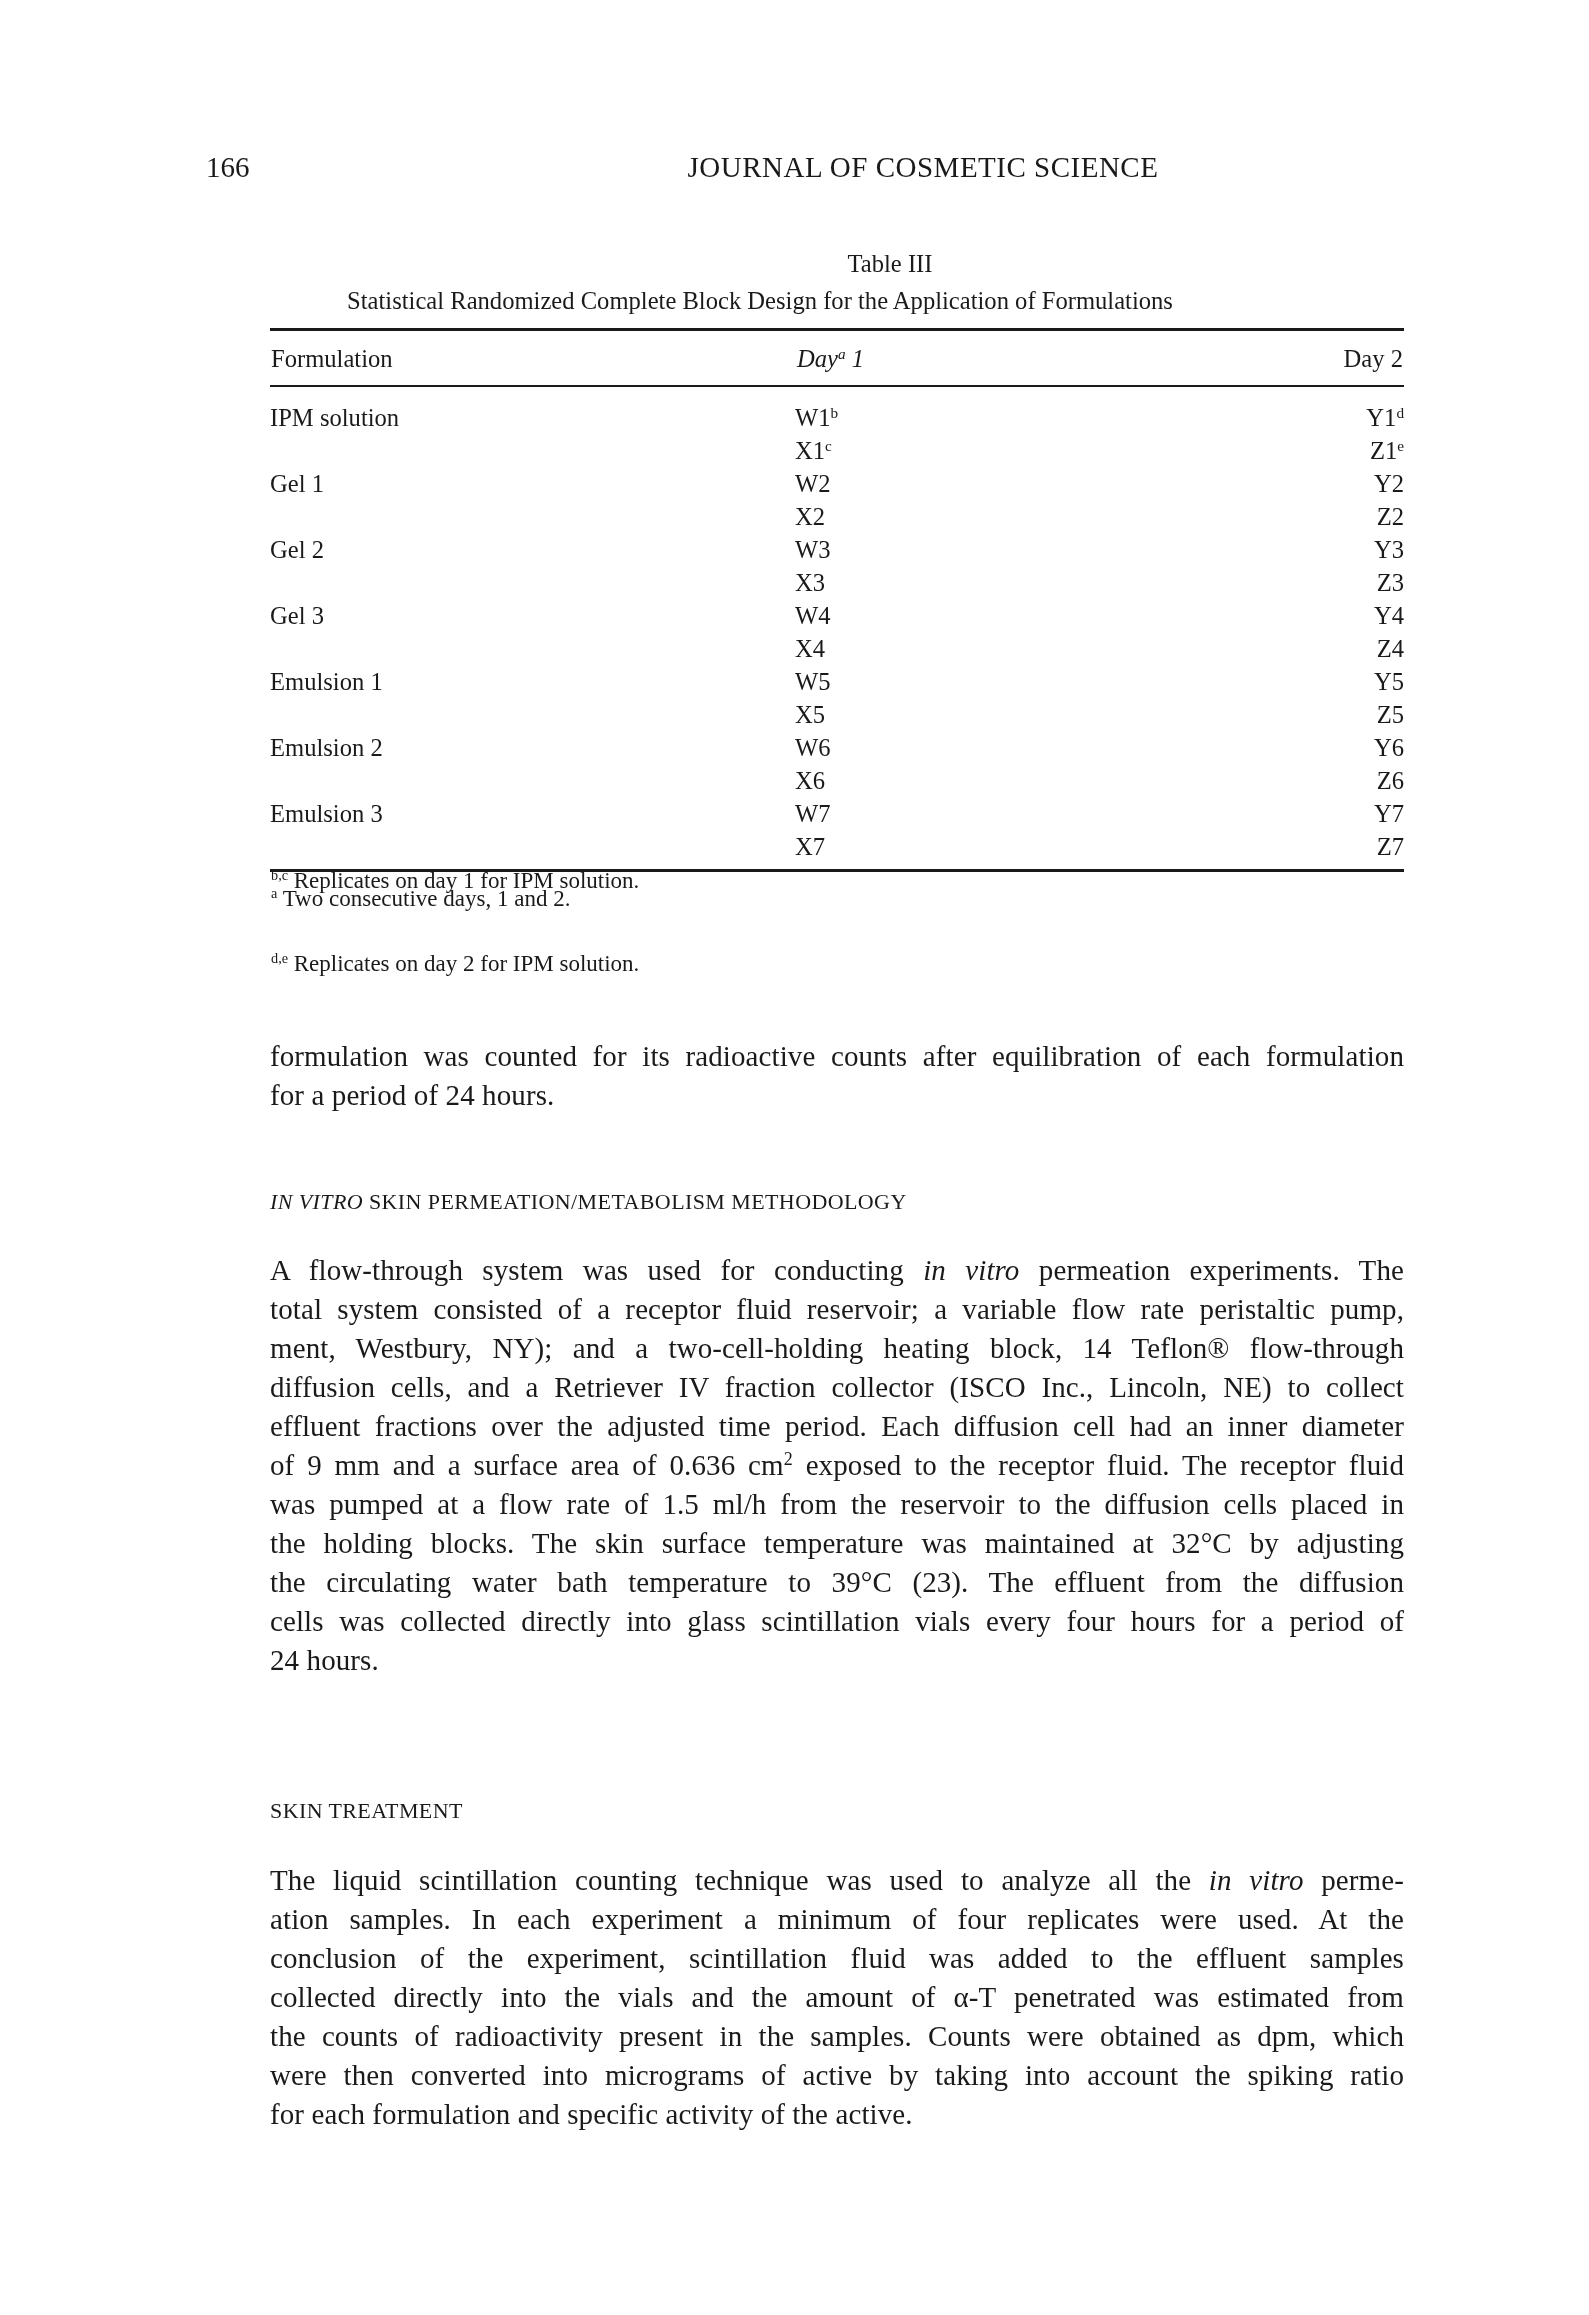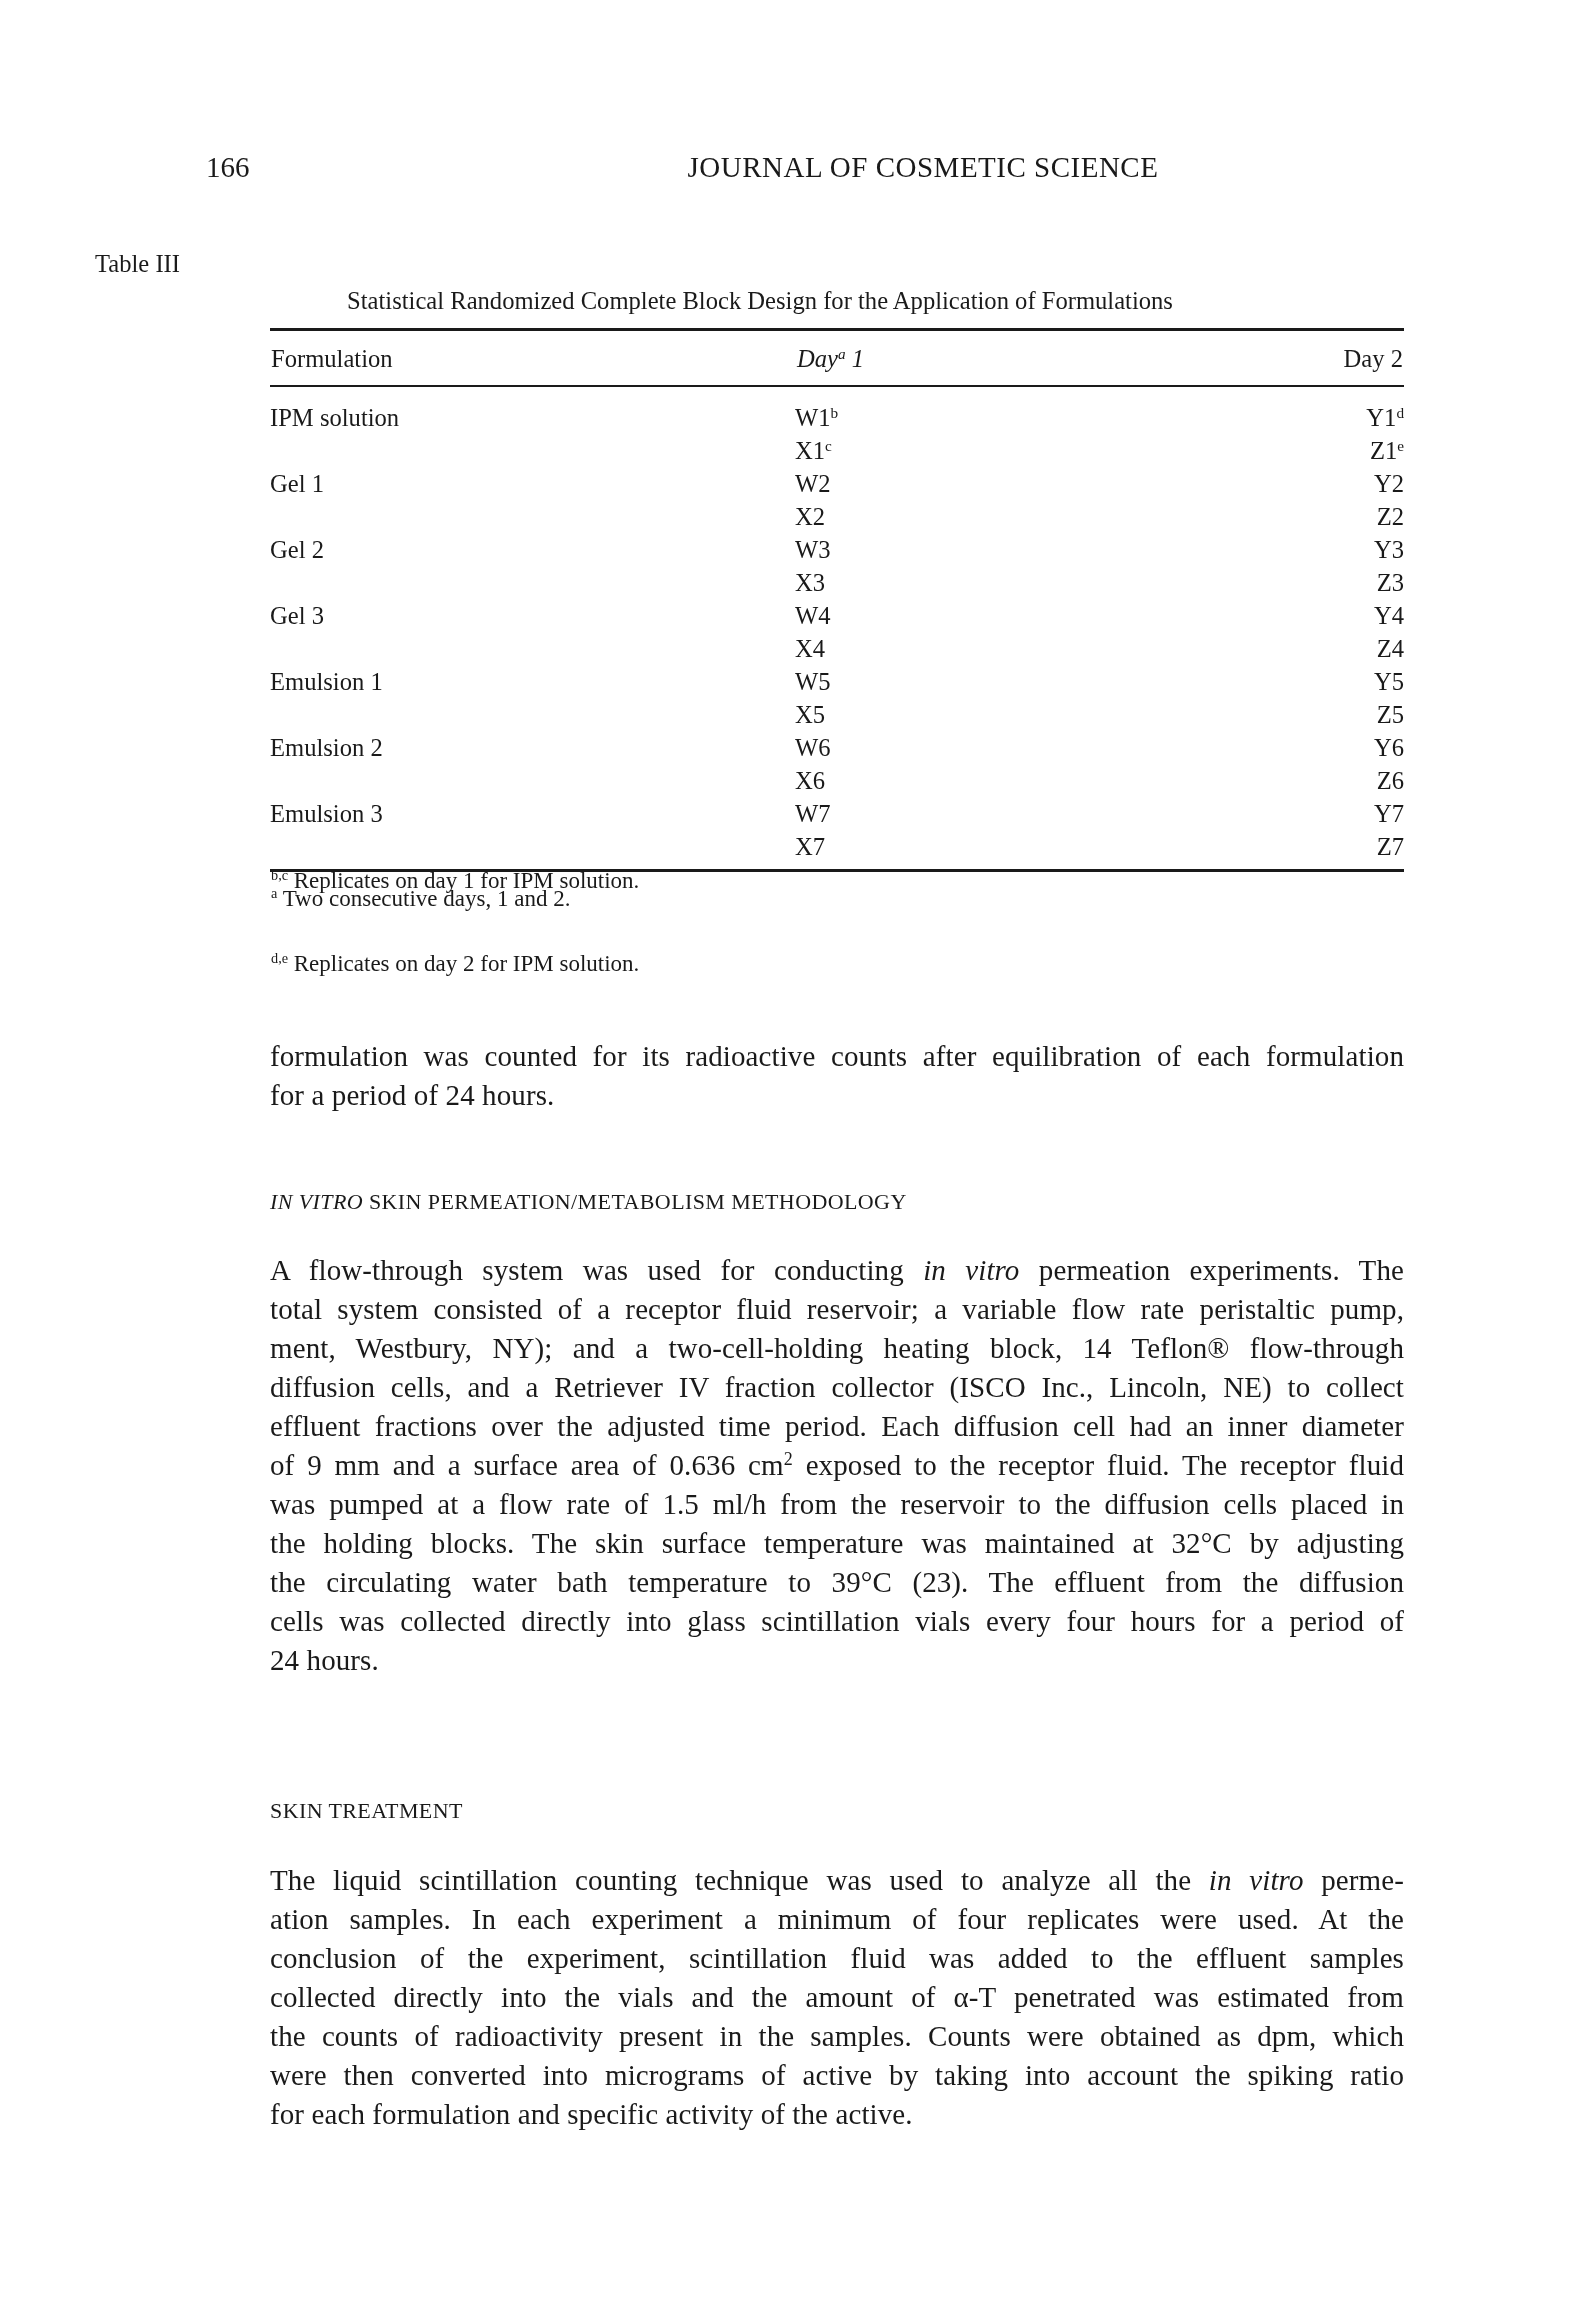--- a/index.html
+++ b/index.html
@@ -2,21 +2,21 @@
 <html style="font-size:15px"><head>
 <meta charset="utf-8">
 <style>
   html, body { margin:0; padding:0; background:#ffffff; }
   body { width:1590px; height:2316px; position:relative; overflow:hidden;
          font-family:"Liberation Serif","DejaVu Serif",serif; color:#1a1a1a; }
   .abs { position:absolute; white-space:nowrap; }
   .page-num { left:206px; top:151px; font-size:29px; }
   .running-head { left:0; width:1590px; top:151px; font-size:29px; text-align:center; padding-left:16px; }
   .running-head span { position:relative; left:112px; letter-spacing:0.5px; }
-  .tbl-title { left:0; width:1590px; top:250px; font-size:24.6px; text-align:left; padding-left:0; }
+  .tbl-title { left:0; width:1590px; top:250px; font-size:24.6px; text-align:center; padding-left:0; }
   .tbl-title span { position:relative; left:95px; }
   .tbl-sub { left:0; width:1324px; top:287px; font-size:24.6px; text-align:center; }
   .tbl-sub span { position:relative; left:98px; }
   .rule { position:absolute; left:270px; width:1134px; background:#1a1a1a; }
   .r-top { top:328px; height:2.8px; }
   .r-mid { top:385px; height:1.9px; }
   .r-bot { top:869px; height:2.8px; }
   .th { top:345px; font-size:24.6px; }
   .th-form { left:271px; }
   .th-d1 { left:797px;font-style:italic; }

